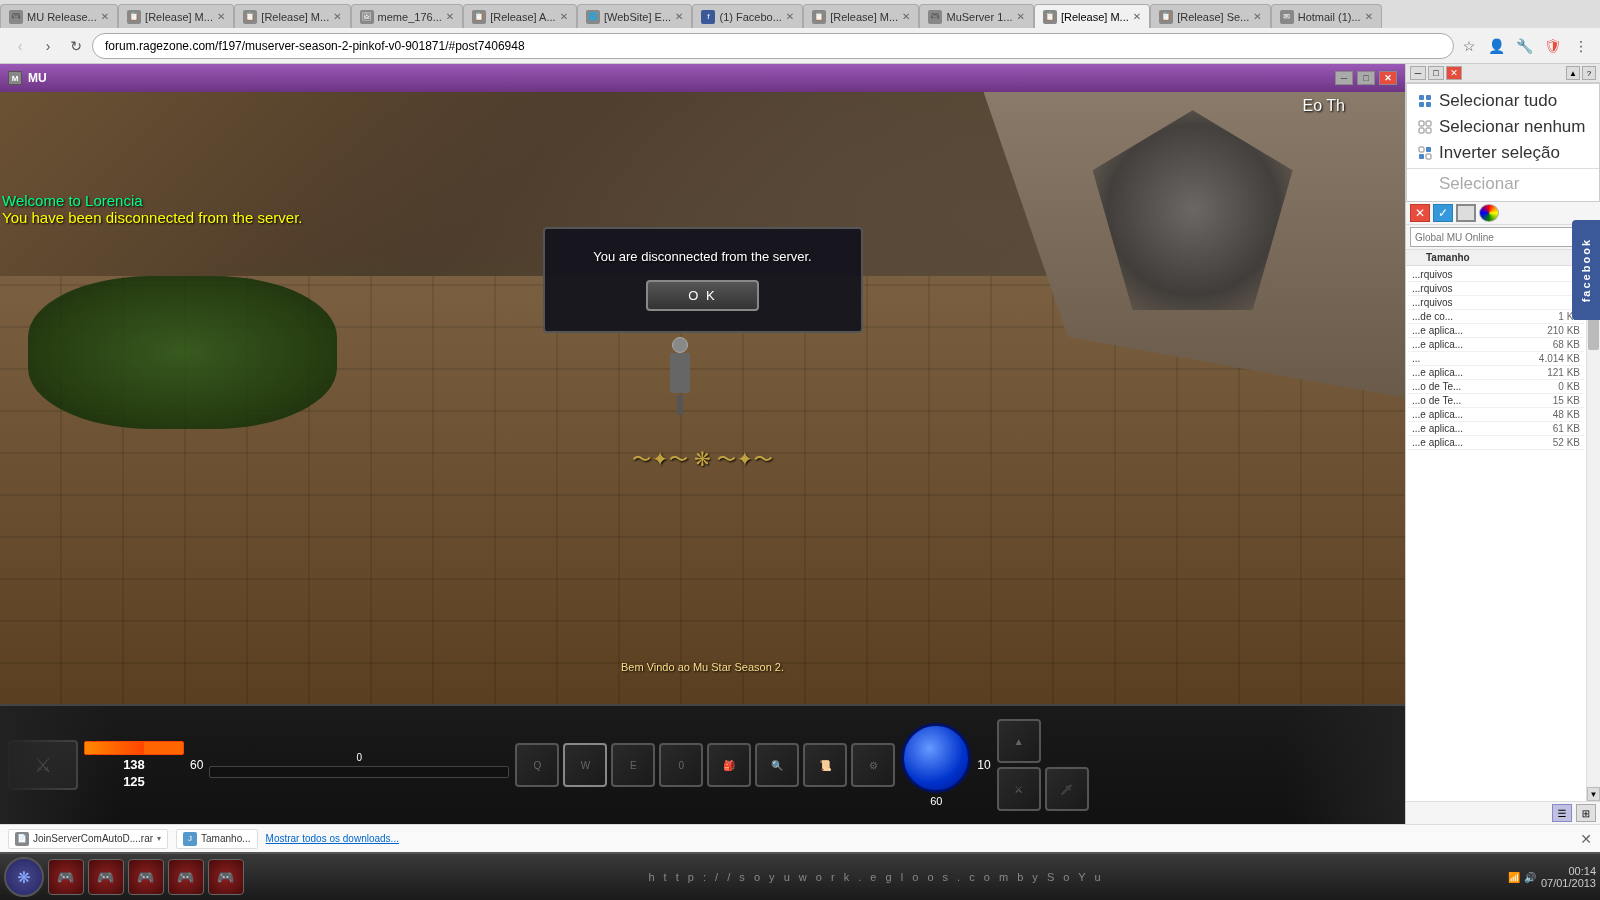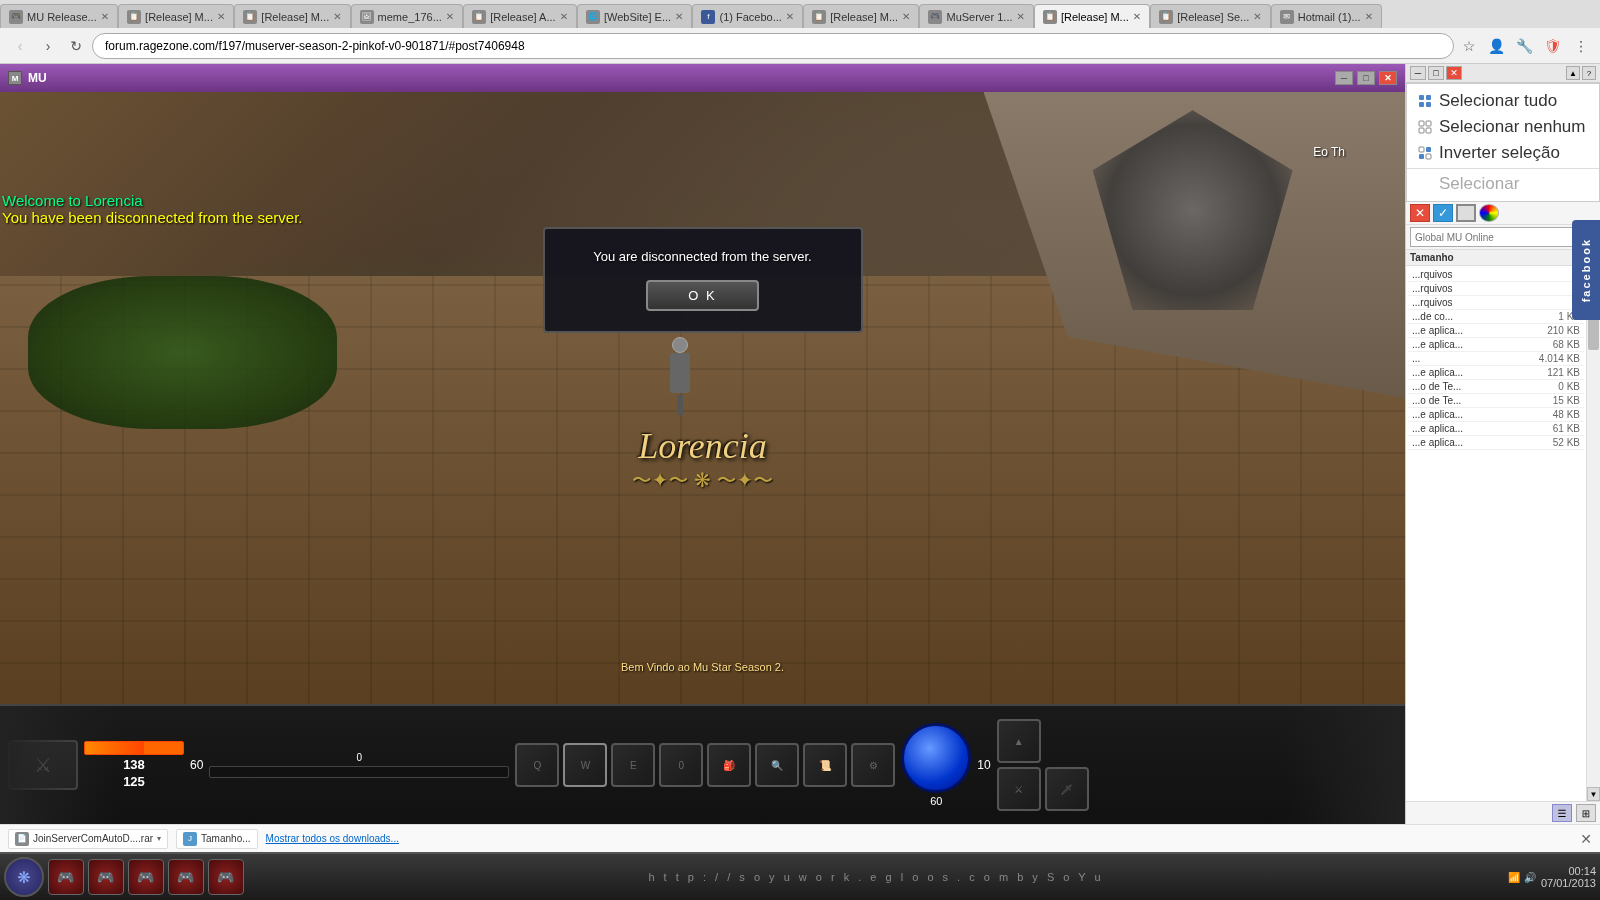--- a/index.html
+++ b/index.html
@@ -278,23 +278,22 @@
       text-shadow: 1px 1px 2px #000;
       white-space: nowrap;
     }
 
     
     .game-top-msg {
       position: absolute;
       top: 5px;
       right: 60px;
       color: #fff;
-      font-size: 12px;
+      font-size: 16px;
       text-shadow: 1px 1px 2px #000;
-      margin-top: 48px;
     }
 
     
     .disconnect-dialog {
       position: absolute;
       left: 50%;
       top: 22%;
       transform: translateX(-50%);
       width: 320px;
       background: rgba(20, 20, 30, 0.95);
@@ -756,21 +755,21 @@
     .game-area {
       flex: 1;
       display: flex;
       flex-direction: column;
     }
 
     
     .panel-section-label {
       font-size: 10px;
       color: #333;
-      padding: 2px 4px;
+      padding: 2px 20px;
       background: #f0f0f0;
       border-bottom: 1px solid #ddd;
       font-weight: bold;
     }
 
     .panel-with-scroll {
       display: flex;
       flex: 1;
       overflow: hidden;
     }
@@ -885,21 +884,20 @@
       </div>
 
       <div class="game-chat">
         <div class="chat-line-green">Welcome to Lorencia</div>
         <div class="chat-line-yellow">You have been disconnected from the server.</div>
       </div>
 
       <div class="game-top-msg">Eo Th</div>
 
       <div class="map-label">
-        <div class="map-name">Lorencia</div>
         <div class="map-ornament">〜✦〜 ❋ 〜✦〜</div>
       </div>
 
       <div class="game-bottom-msg">Bem Vindo ao Mu Star Season 2.</div>
 
       <div class="disconnect-dialog">
         <div class="disconnect-msg">You are disconnected from the server.</div>
         <button class="ok-button">O K</button>
       </div>
     </div>

